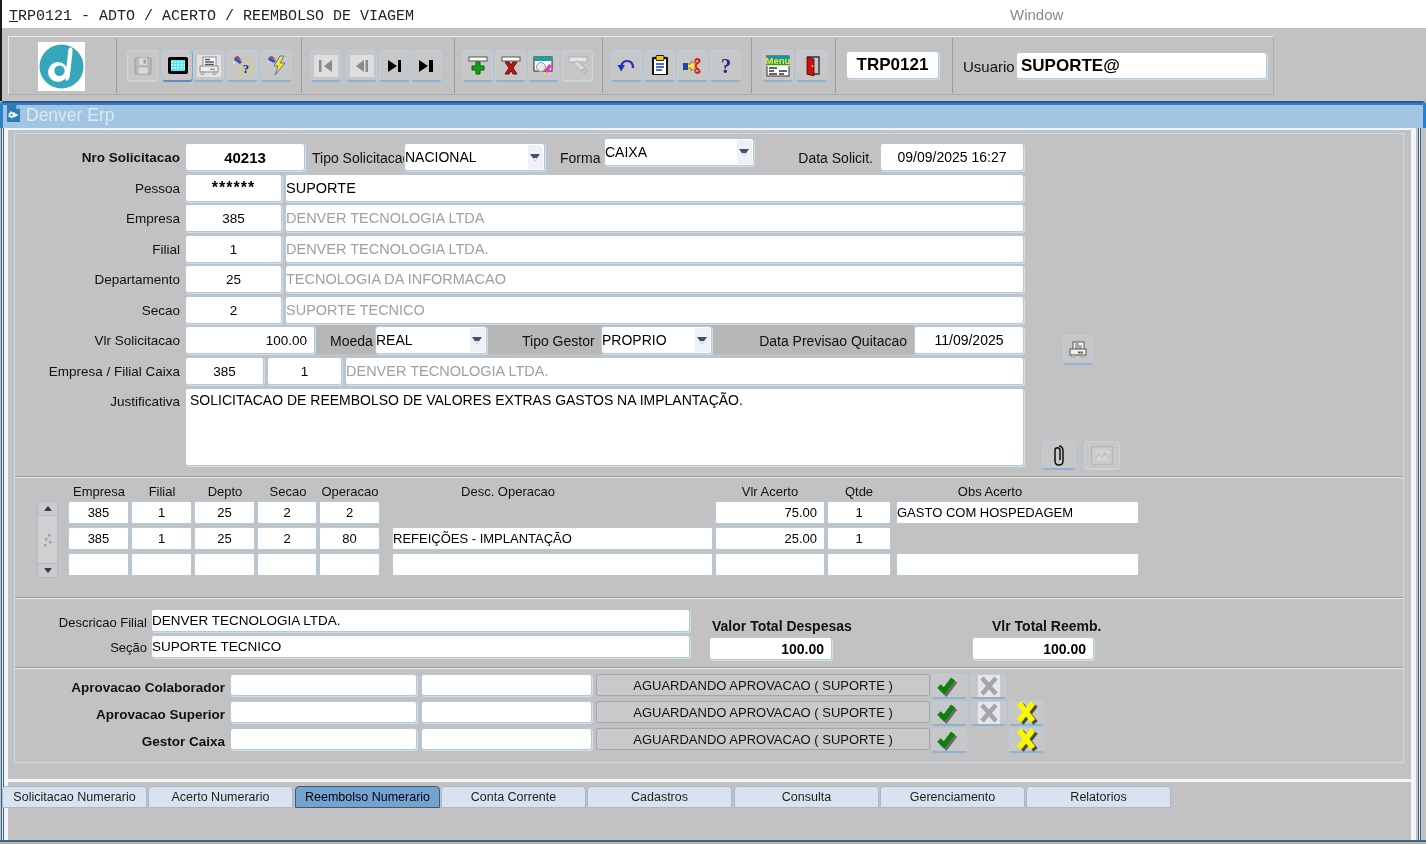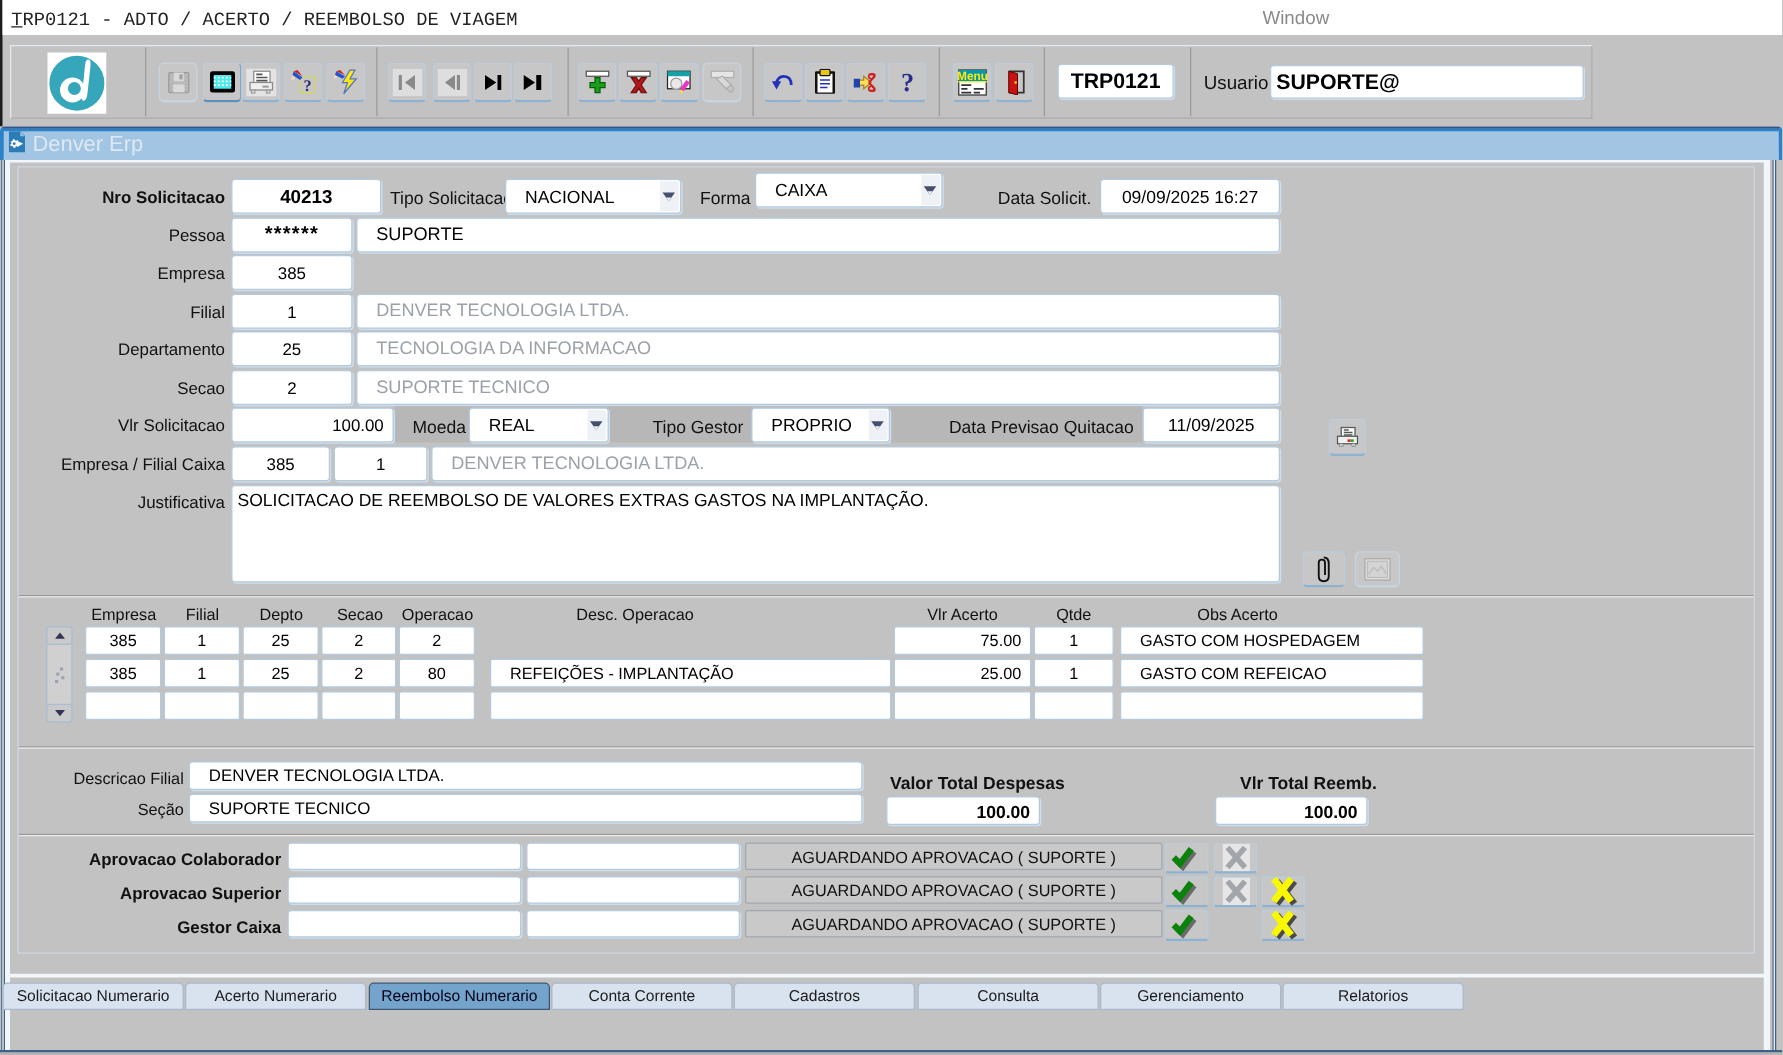--- a/index.html
+++ b/index.html
@@ -2,21 +2,21 @@
 <html><head>
 <meta charset="utf-8">
 <style>
 *{box-sizing:border-box;margin:0;padding:0}
 html,body{background:#c2c2c2}
 #page{position:relative;width:1426px;height:844px;background:#c2c2c2;font-family:"Liberation Sans",sans-serif;overflow:hidden}
 .abs{position:absolute}
 .fld{position:absolute;background:#fff;border:1px solid #b2c9de;border-radius:3px;box-shadow:1px 1px 0 #cfdeec;font-size:13.5px;color:#000;display:flex;align-items:center;white-space:nowrap}
 .ctr{justify-content:center}
 .rt{justify-content:flex-end;padding-right:7px}
-.lf{padding-left:15px}
+.lf{padding-left:0}
 .gray{color:#9ba1a8}
 .lbl{position:absolute;font-size:13.5px;color:#111;white-space:nowrap}
 .lblr{text-align:right}
 .b{font-weight:bold}
 .dda{position:absolute;right:1px;top:1px;bottom:1px;width:15px;background:#eef1f6;border-radius:0 2px 2px 0}
 .dda:after{content:"";position:absolute;left:2px;top:9px;width:0;height:0;border:5.5px solid transparent;border-top:7px solid #464f6b}
 .dda:before{content:"";position:absolute;left:5px;top:13px;width:0;height:0;border:2.5px solid transparent;border-top:3.5px solid #eef1f6;z-index:2}
 .tbtn{position:absolute;width:31px;height:32px;border-radius:4px;border:1px solid #bacfe2;border-bottom:2px solid #8cb2d4;background:#c7c7c7;display:flex;align-items:center;justify-content:center}
 .sep{position:absolute;width:1px;background:#9b9b9b;top:38px;height:55px}
 .gbtn{position:absolute;width:35px;height:25px;border-radius:3px;border:1px solid #b9cede;border-bottom:2px solid #8cb2d4;background:#c7c7c7;display:flex;align-items:center;justify-content:center}
@@ -246,20 +246,21 @@
 <div class="fld lf" style="left:604px;top:138px;width:150px;height:28px;font-size:14px">CAIXA<span class="dda"></span></div>
 <div class="lbl lblr" style="left:700px;top:150px;width:173px;font-size:14px">Data Solicit.</div>
 <div class="fld ctr" style="left:880px;top:143px;width:144px;height:28px;font-size:14px">09/09/2025 16:27</div>
 
 <div class="lbl lblr" style="left:0;top:181px;width:180px">Pessoa</div>
 <div class="fld ctr b" style="left:185px;top:174px;width:97px;height:28px;font-size:16px;letter-spacing:1px">******</div>
 <div class="fld lf" style="left:285px;top:174px;width:739px;height:28px;font-size:14.5px">SUPORTE</div>
 
 <div class="lbl lblr" style="left:0;top:211px;width:180px">Empresa</div>
 <div class="fld ctr" style="left:185px;top:204px;width:97px;height:28px">385</div>
+<div class="fld lf gray" style="left:285px;top:204px;width:739px;height:28px;font-size:14.5px">DENVER TECNOLOGIA LTDA</div>
 
 <div class="lbl lblr" style="left:0;top:242px;width:180px">Filial</div>
 <div class="fld ctr" style="left:185px;top:235px;width:97px;height:28px">1</div>
 <div class="fld lf gray" style="left:285px;top:235px;width:739px;height:28px;font-size:14.5px">DENVER TECNOLOGIA LTDA.</div>
 
 <div class="lbl lblr" style="left:0;top:272px;width:180px">Departamento</div>
 <div class="fld ctr" style="left:185px;top:265px;width:97px;height:28px">25</div>
 <div class="fld lf gray" style="left:285px;top:265px;width:739px;height:28px;font-size:14.5px">TECNOLOGIA DA INFORMACAO</div>
 
 <div class="lbl lblr" style="left:0;top:303px;width:180px">Secao</div>
@@ -342,21 +343,20 @@
 <div class="gc ctr" style="left:827px;top:501px;width:64px;height:23px">1</div>
 <div class="gc lf" style="left:896px;top:501px;width:243px;height:23px">GASTO COM HOSPEDAGEM</div>
 <div class="gc ctr" style="left:68px;top:527px;width:61px;height:23px">385</div>
 <div class="gc ctr" style="left:131px;top:527px;width:61px;height:23px">1</div>
 <div class="gc ctr" style="left:194px;top:527px;width:61px;height:23px">25</div>
 <div class="gc ctr" style="left:257px;top:527px;width:60px;height:23px">2</div>
 <div class="gc ctr" style="left:319px;top:527px;width:61px;height:23px">80</div>
 <div class="gc lf" style="left:392px;top:527px;width:321px;height:23px">REFEIÇÕES - IMPLANTAÇÃO</div>
 <div class="gc rt" style="left:715px;top:527px;width:110px;height:23px">25.00</div>
 <div class="gc ctr" style="left:827px;top:527px;width:64px;height:23px">1</div>
-<div class="gc lf" style="left:896px;top:527px;width:243px;height:23px">GASTO COM REFEICAO</div>
 <div class="gc" style="left:68px;top:553px;width:61px;height:23px"></div>
 <div class="gc" style="left:131px;top:553px;width:61px;height:23px"></div>
 <div class="gc" style="left:194px;top:553px;width:61px;height:23px"></div>
 <div class="gc" style="left:257px;top:553px;width:60px;height:23px"></div>
 <div class="gc" style="left:319px;top:553px;width:61px;height:23px"></div>
 <div class="gc" style="left:392px;top:553px;width:321px;height:23px"></div>
 <div class="gc" style="left:715px;top:553px;width:110px;height:23px"></div>
 <div class="gc" style="left:827px;top:553px;width:64px;height:23px"></div>
 <div class="gc" style="left:896px;top:553px;width:243px;height:23px"></div>
 

